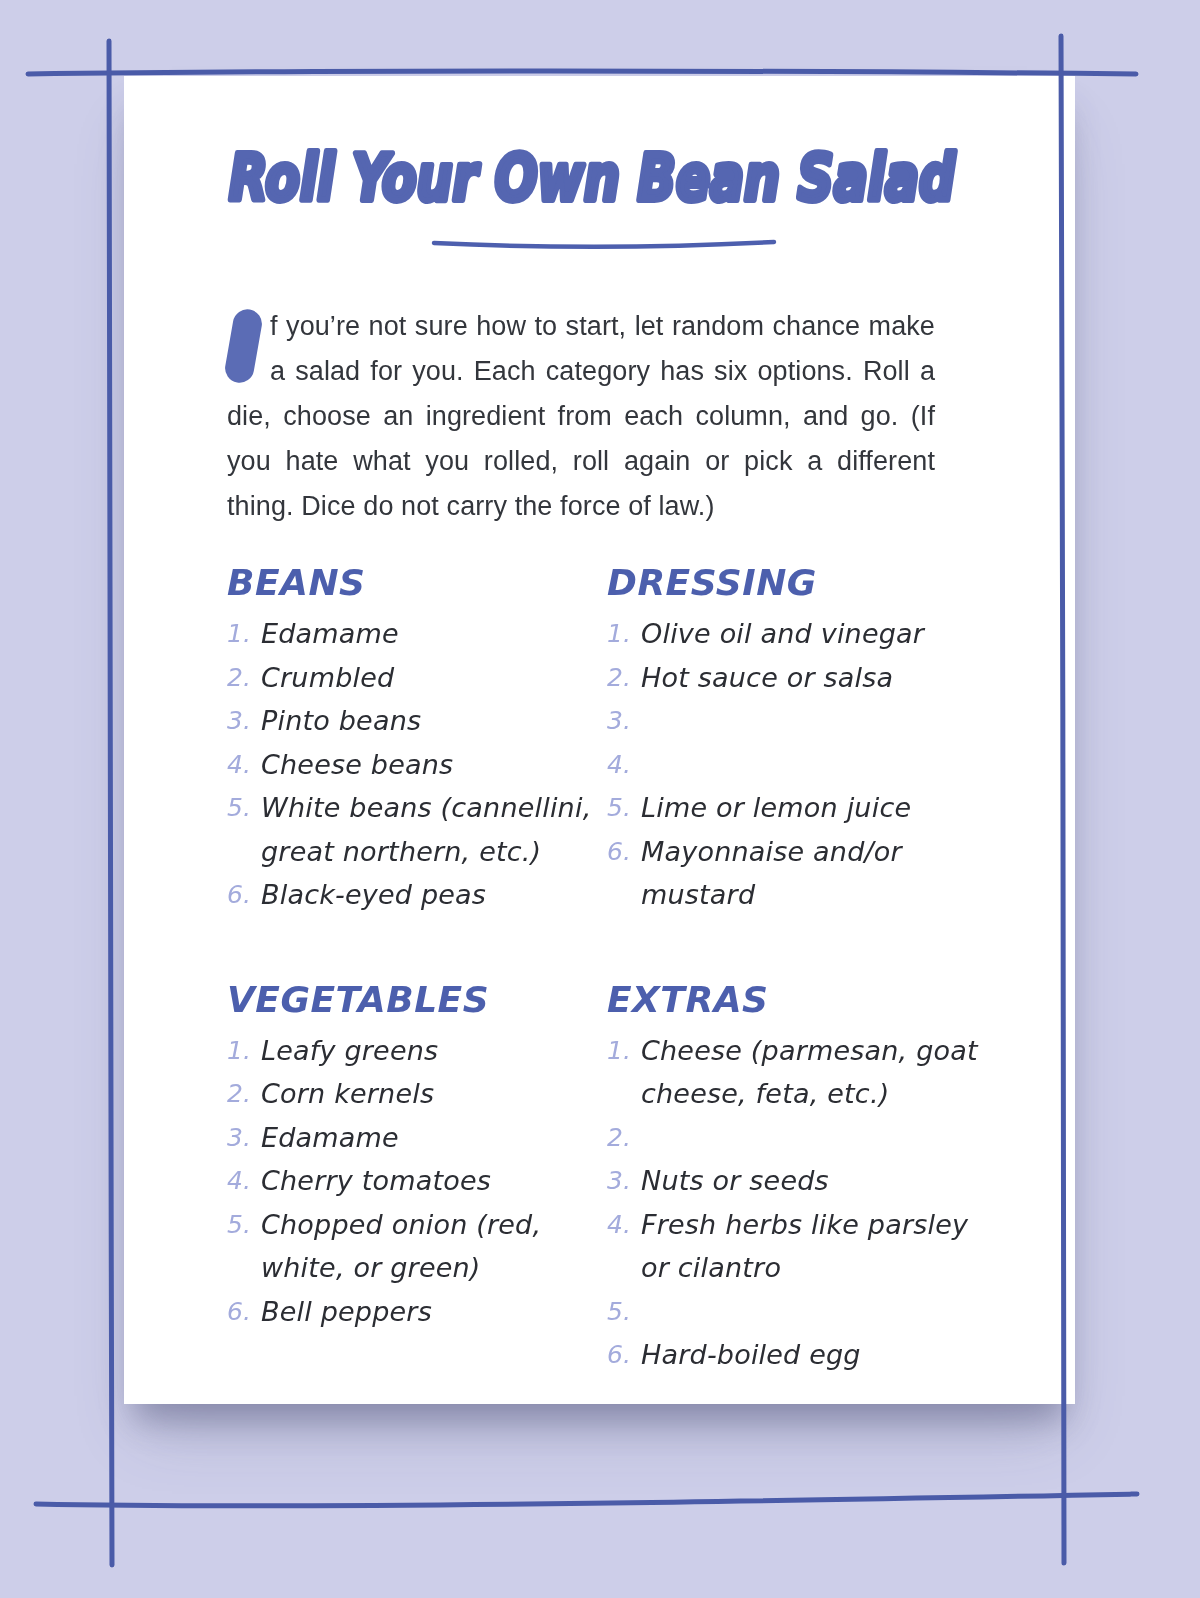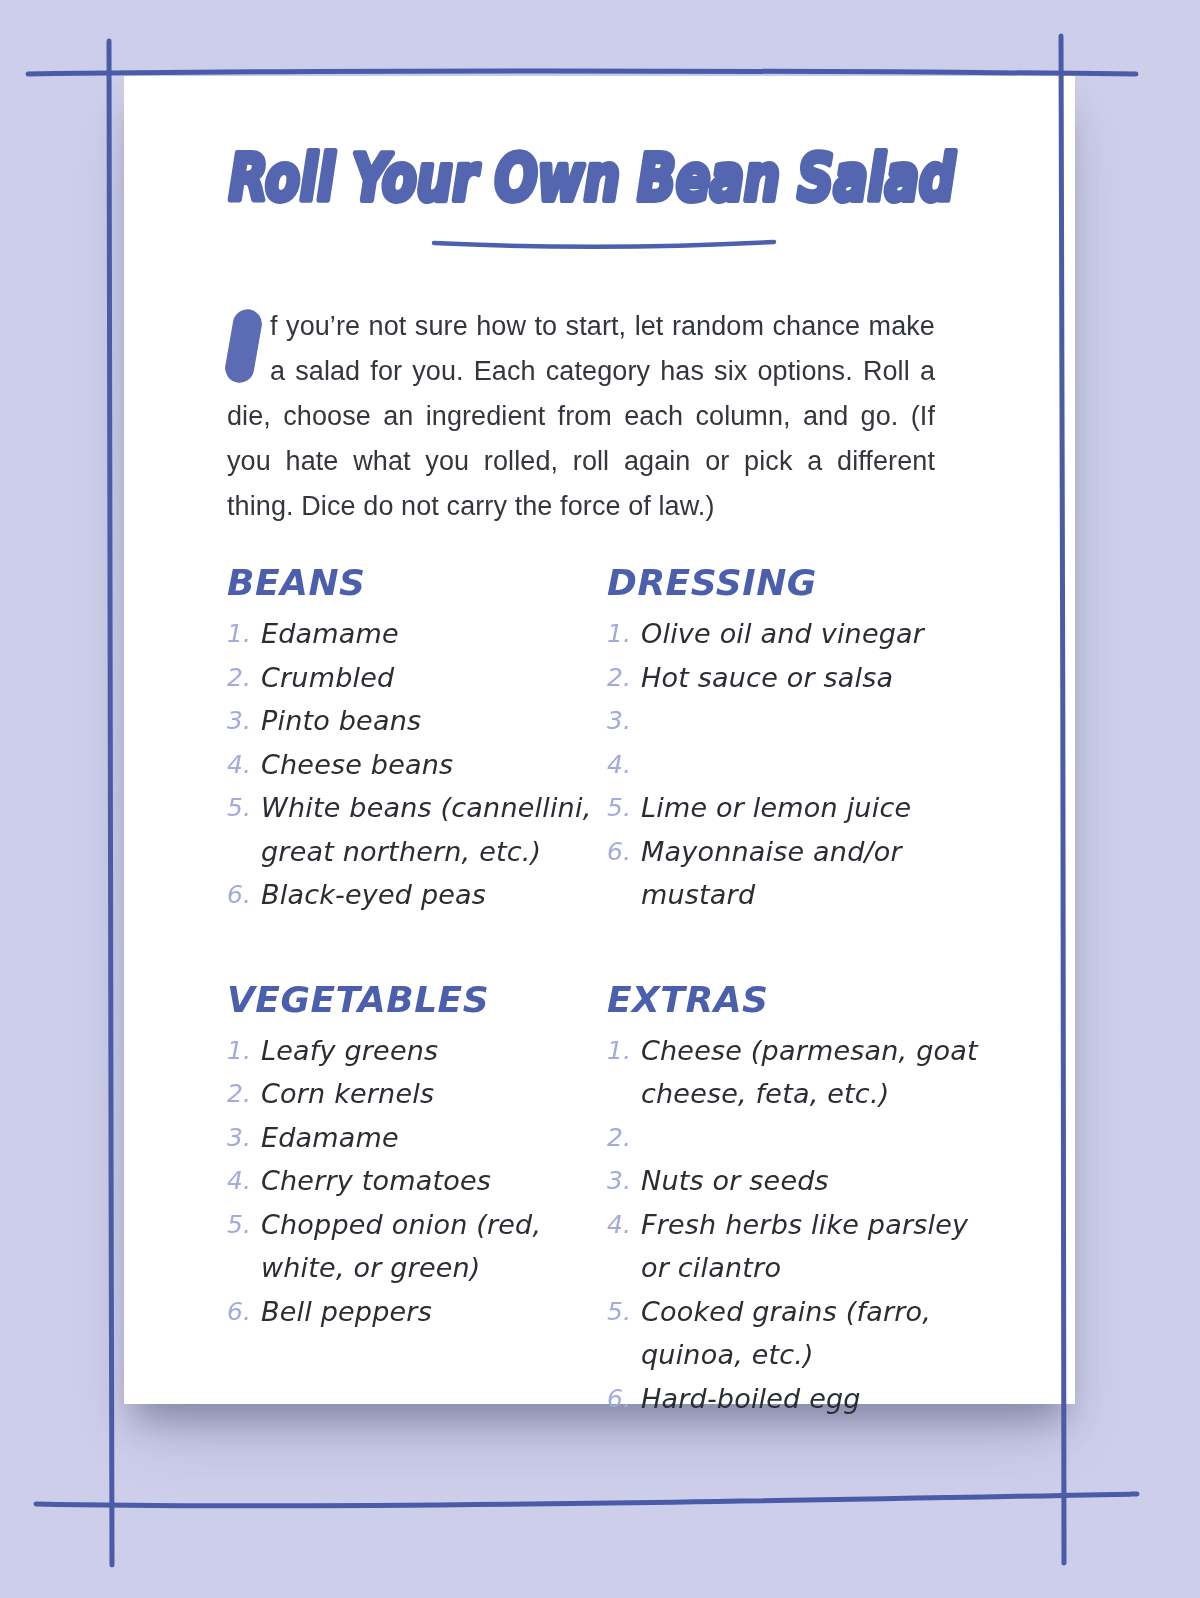--- a/index.html
+++ b/index.html
@@ -175,22 +175,20 @@
               <span class="num">3.</span>
               <span class="txt">Nuts or seeds</span>
             </div>
             <div class="item">
               <span class="num">4.</span>
               <span class="txt">Fresh herbs like parsley
 or cilantro</span>
             </div>
             <div class="item">
               <span class="num">5.</span>
-              <span class="txt">Cooked grains (farro,
-quinoa, etc.)</span>
             </div>
             <div class="item">
               <span class="num">6.</span>
               <span class="txt">Hard-boiled egg</span>
             </div>
           </section>
         </div>
     </div>
 
   </div>

